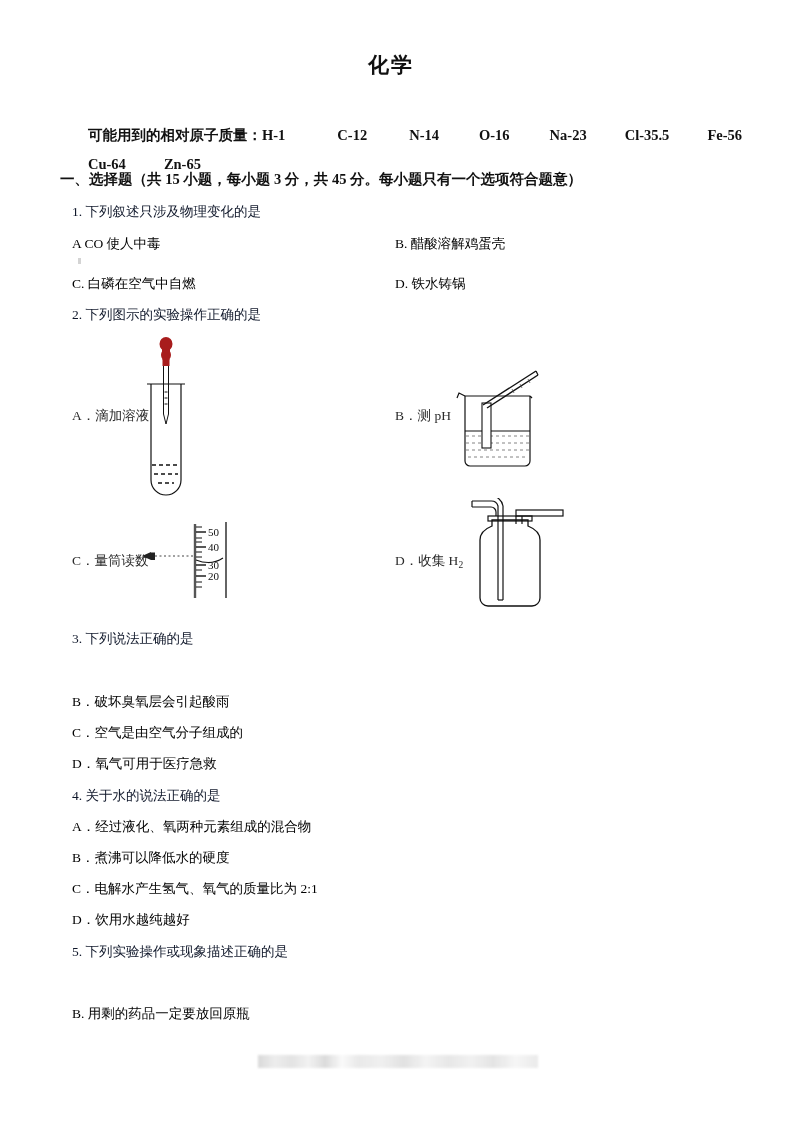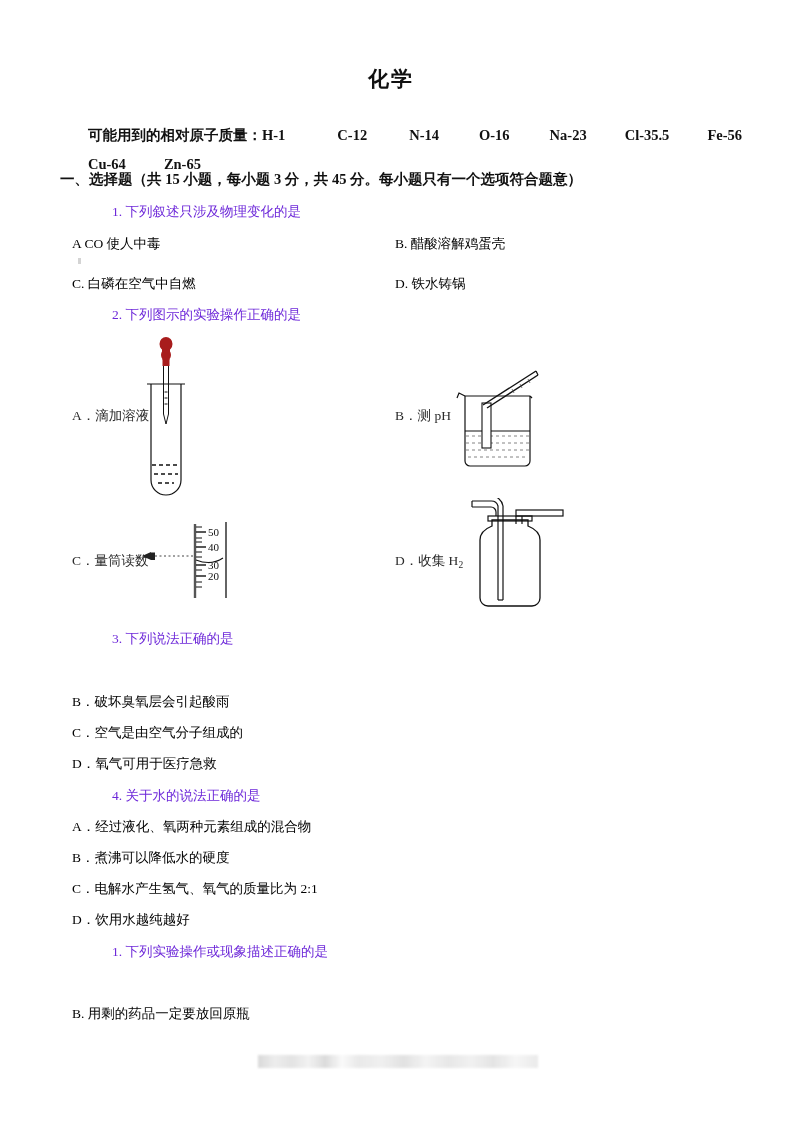--- a/index.html
+++ b/index.html
@@ -12,21 +12,21 @@
     height: 1122px;
     font-family: "Liberation Serif", "DejaVu Serif", serif;
     color: #1a1a1a;
     position: relative;
     overflow: hidden;
   }
   .page {
     position: relative;
     width: 782px;
     height: 1122px;
-    padding: 14px;
+    padding: 0;
     box-sizing: border-box;
   }
 
   
   .doc-title {
     text-align: center;
     font-size: 21px;
     font-weight: bold;
     letter-spacing: 2px;
     margin: 0;
@@ -72,23 +72,22 @@
     font-size: 14.5px;
     font-weight: bold;
     color: #111;
     white-space: nowrap;
   }
 
   
   .q-stem {
     position: absolute;
     font-size: 13.5px;
-    color: #6d28d9;
-    white-space: nowrap;
-    margin-left: 40px;
+    color: #0f172a;
+    white-space: nowrap;
   }
   .opt {
     position: absolute;
     font-size: 13.5px;
     color: #000000;
     white-space: nowrap;
   }
   .col-left  { left: 72px; }
   .col-right { left: 395px; }
 
@@ -312,18 +311,18 @@
   <div class="opt col-left" style="top:693px;">B．破坏臭氧层会引起酸雨</div>
   <div class="opt col-left" style="top:724px;">C．空气是由空气分子组成的</div>
   <div class="opt col-left" style="top:755px;">D．氧气可用于医疗急救</div>
 
   <div class="q-stem col-left" style="top:787px;">4. 关于水的说法正确的是</div>
   <div class="opt col-left" style="top:818px;">A．经过液化、氧两种元素组成的混合物</div>
   <div class="opt col-left" style="top:849px;">B．煮沸可以降低水的硬度</div>
   <div class="opt col-left" style="top:880px;">C．电解水产生氢气、氧气的质量比为 2:1</div>
   <div class="opt col-left" style="top:911px;">D．饮用水越纯越好</div>
 
-  <div class="q-stem col-left" style="top:943px;">1. 下列实验操作或现象描述正确的是</div>
+  <div class="q-stem col-left" style="top:943px;">5. 下列实验操作或现象描述正确的是</div>
   <div class="opt col-left" style="top:1005px;">B. 用剩的药品一定要放回原瓶</div>
 
   <div class="watermark"></div>
 
 </div>
 
 </body></html>

